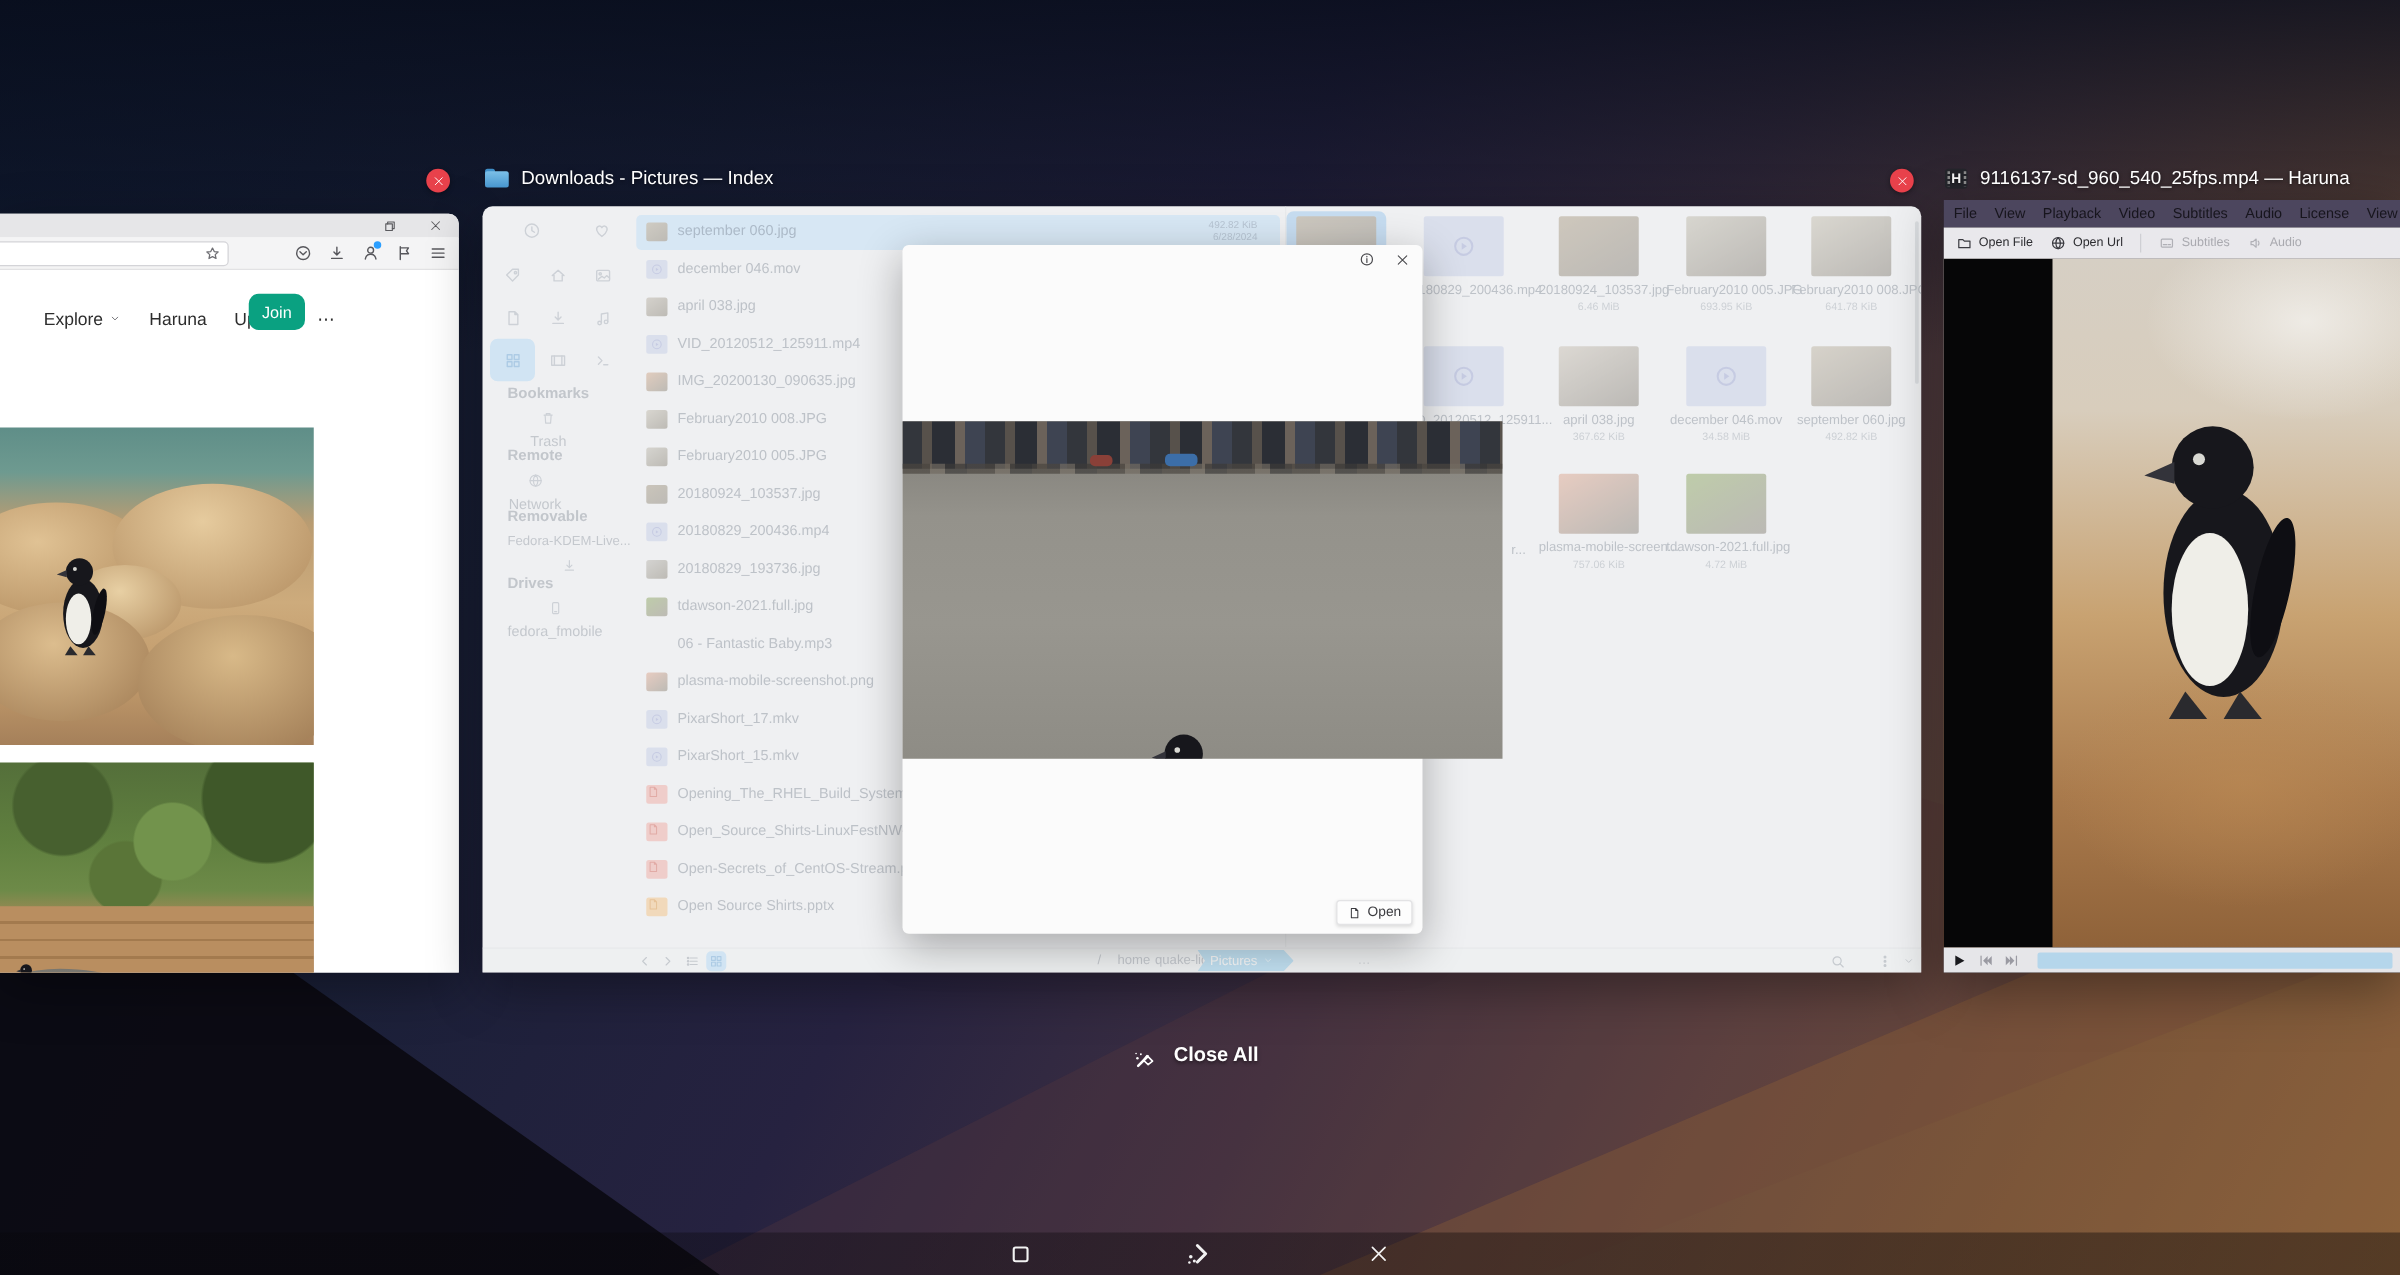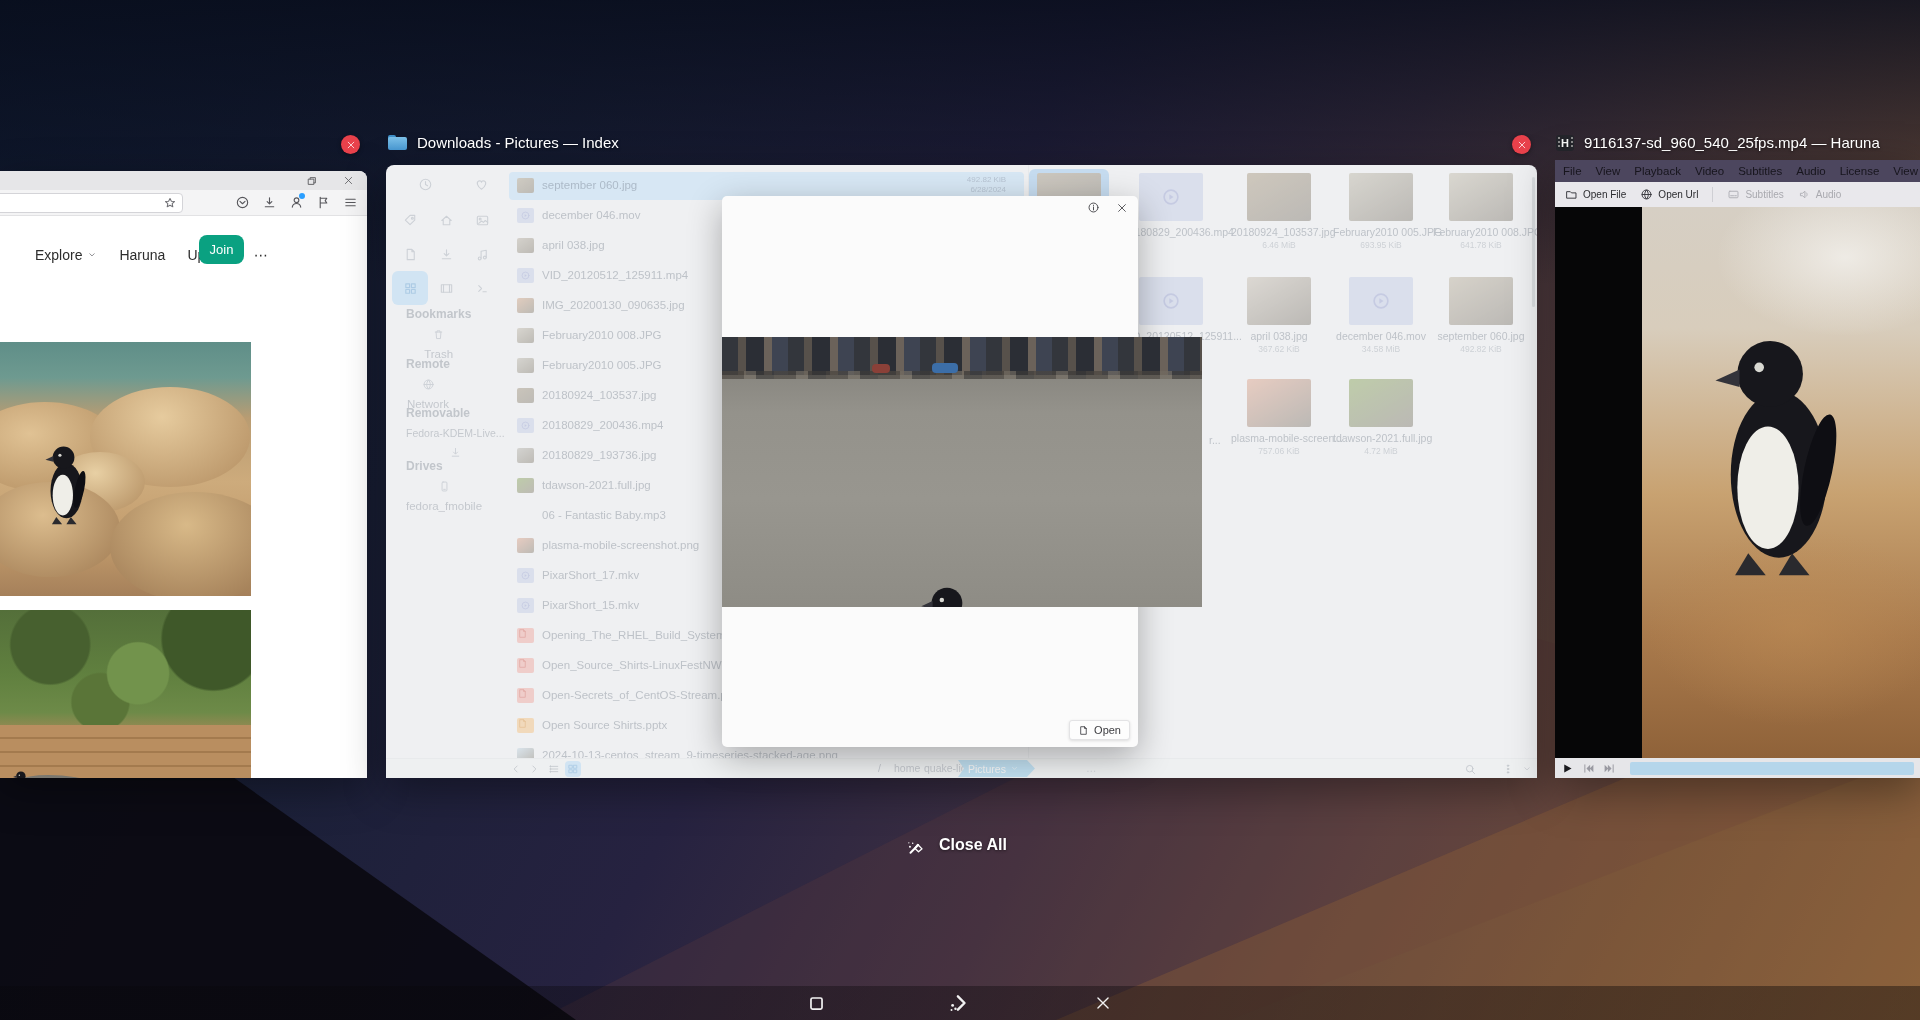--- a/index.html
+++ b/index.html
@@ -526,24 +526,20 @@
             <span class="fname">Open-Secrets_of_CentOS-Stream.pdf</span>
           </div>
           <div class="frow" style="top: 547px;">
             <span class="fthumb ppt">
               <svg width="11" height="11" viewBox="0 0 16 16" fill="none" stroke="#e0a258" stroke-width="1.2" stroke-linecap="round" stroke-linejoin="round">
                 <path d="M4.5 2.5H9.5L12 5v8.5H4.5zM9.5 2.5V5H12"></path>
               </svg>
             </span>
             <span class="fname">Open Source Shirts.pptx</span>
           </div>
-          <div class="frow" style="top: 577px;">
-            <span class="fthumb" style="background: linear-gradient(145deg, rgb(204, 220, 232), rgb(154, 149, 138));"></span>
-            <span class="fname">2024-10-13-centos_stream_9-timeseries-stacked-age.png</span>
-          </div>
         </div>
       <div id="fm-grid">
           <div class="gscroll"></div>
           <div class="gtile" style="left: -8px; top: 8px;">
             <div class="gsel-bg"></div>
             <div class="gthumb" style="position: relative; background: linear-gradient(150deg, rgb(180, 171, 154), rgb(151, 146, 138));"></div>
             <div class="glabel"></div>
           </div>
           <div class="gtile" style="left: 94px; top: 8px;">
             <div class="gthumb vid" style="position: relative;">

